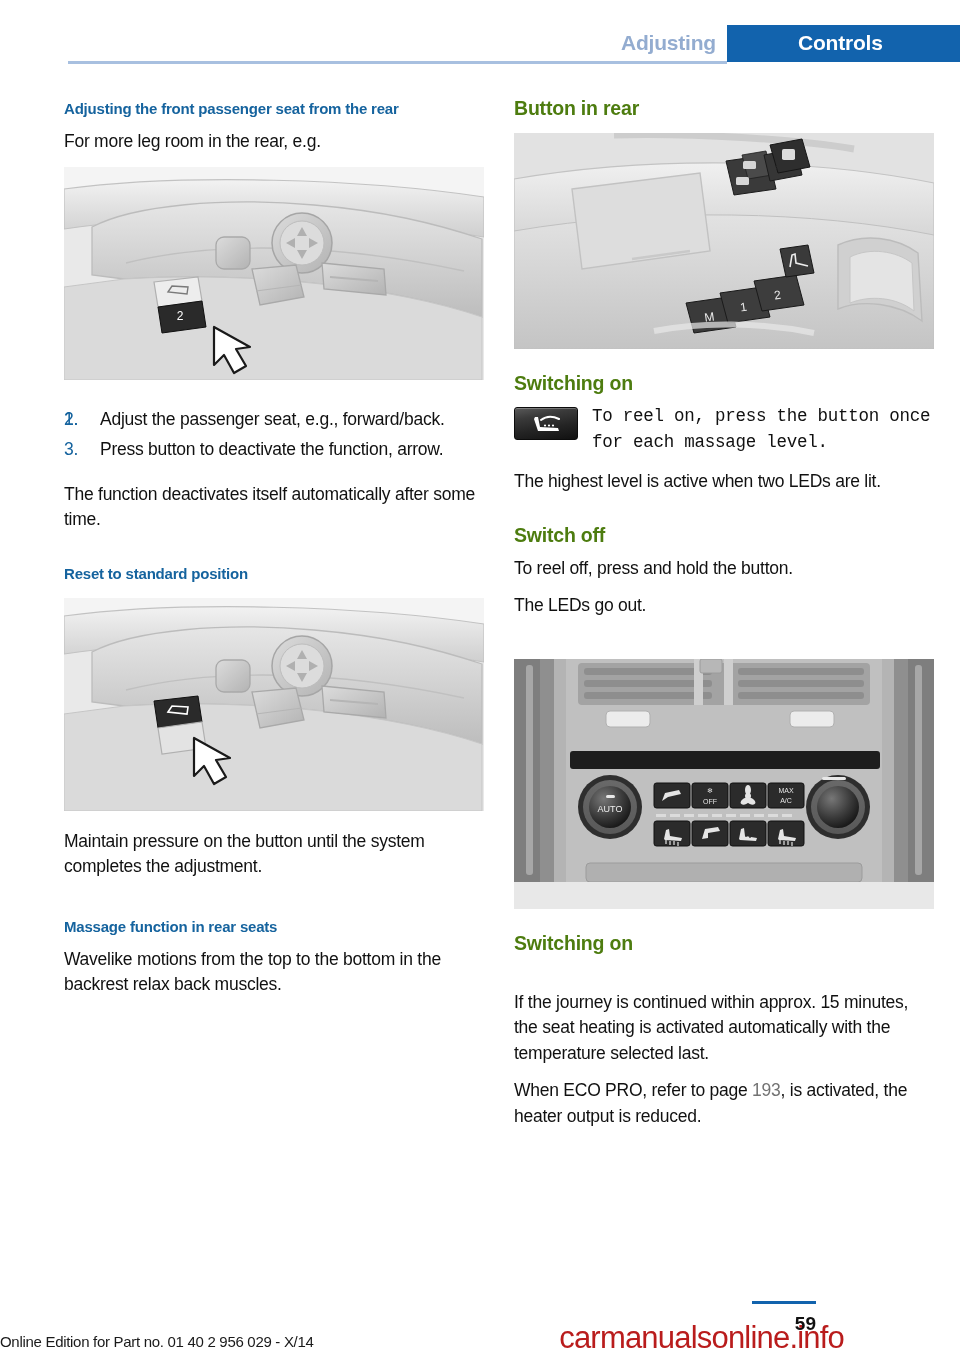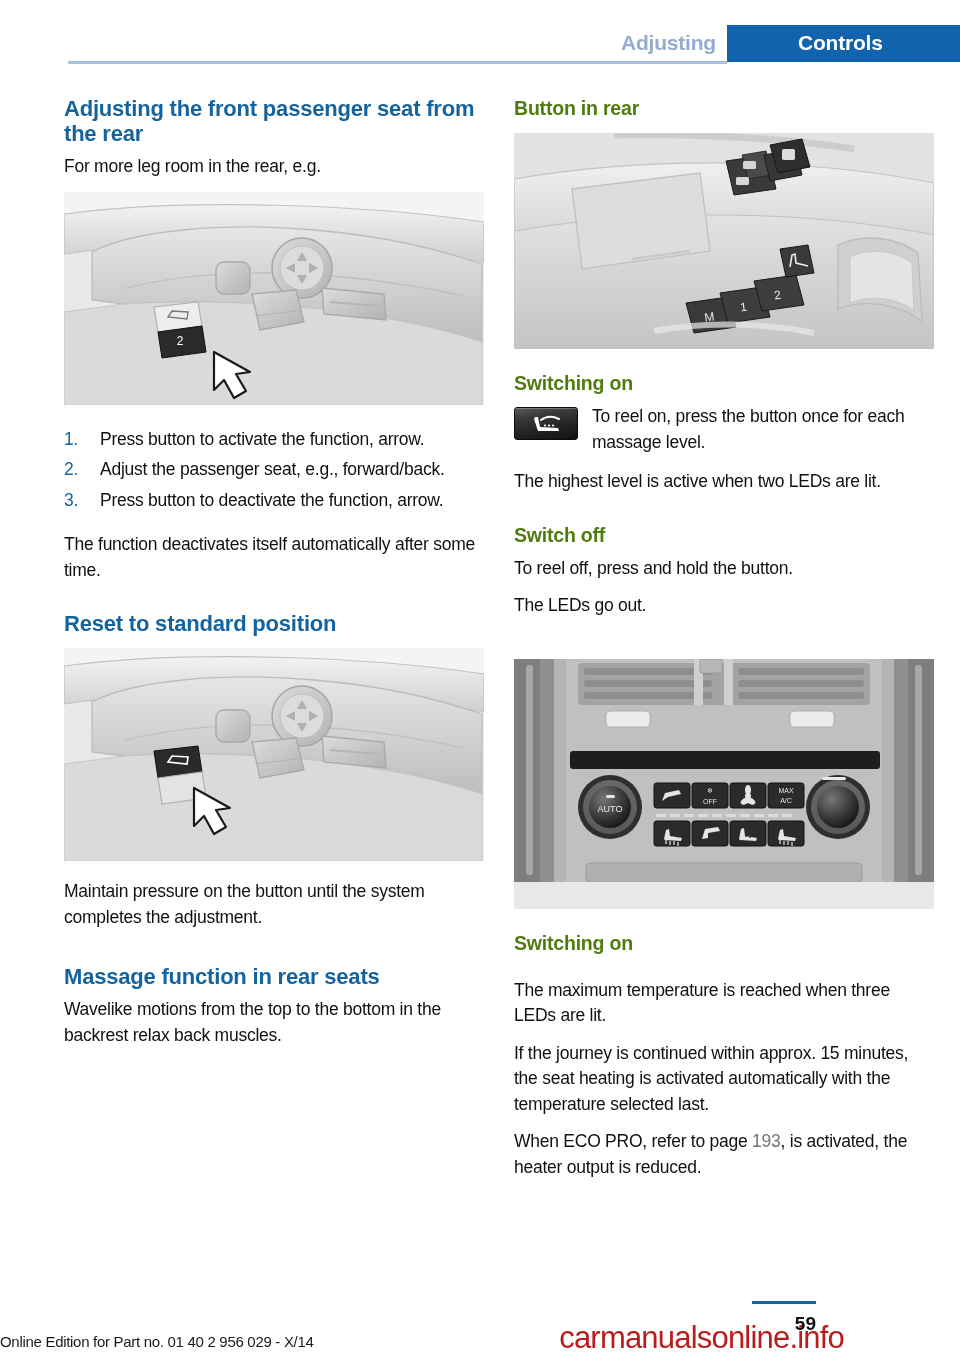--- a/index.html
+++ b/index.html
@@ -60,21 +60,21 @@
   .col {
     position: absolute;
     top: 96px;
     width: 420px;
   }
   .col-left  { left: 64px; }
   .col-right { left: 514px; }
 
   
   h2.heading {
-    font-size: 22px;
+    font-size: 15px;
     font-weight: bold;
     color: #15639E;
     line-height: 25px;
     letter-spacing: -0.2px;
   }
   h3.subheading {
     font-size: 19.5px;
     font-weight: bold;
     color: #4d7c0f;
     line-height: 25px;
@@ -120,20 +120,21 @@
     display: flex;
     align-items: flex-start;
     gap: 14px;
   }
   .icon-row .icon-text {
     flex: 1;
     font-size: 17.5px;
     color: #111111;
     line-height: 25.5px;
     letter-spacing: -0.25px;
+    font-family: Liberation Mono, monospace;
   }
   .ctrl-button {
     width: 64px;
     height: 33px;
     flex: 0 0 64px;
     border-radius: 3px;
     background: linear-gradient(170deg, #5a5a5a 0%, #3a3a3a 28%, #242424 62%, #111 100%);
     border: 1px solid #0c0c0c;
     position: relative;
     margin-top: 3px;
@@ -258,21 +259,20 @@
 
       <polygon points="150,160 150,198 160,188 170,206 182,199 172,182 186,180" fill="#ffffff" stroke="#1a1a1a" stroke-width="2.2" stroke-linejoin="round"></polygon>
     </svg>
   </div>
 
   <div class="sp-22"></div>
 
   <ol class="steps">
     <li>
       <span class="num">1.</span>
-      <span>Press button to activate the function, arrow.</span>
     </li>
     <li>
       <span class="num">2.</span>
       <span>Adjust the passenger seat, e.g., forward/back.</span>
     </li>
     <li>
       <span class="num">3.</span>
       <span>Press button to deactivate the function, arrow.</span>
     </li>
   </ol>
@@ -507,21 +507,20 @@
       <rect x="72" y="204" width="276" height="19" rx="4" fill="#b0b0b0" stroke="#9c9c9c"></rect>
     </svg>
   </div>
 
   <div class="sp-22"></div>
   <h3 class="subheading">Switching on</h3>
   <div class="sp-8"></div>
 
 
   <div class="sp-14"></div>
-  <p class="body-text">The maximum temperature is reached when three LEDs are lit.</p>
   <div class="sp-12"></div>
   <p class="body-text">If the journey is continued within approx. 15 minutes, the seat heating is activated automatically with the temperature selected last.</p>
   <div class="sp-12"></div>
   <p class="body-text"><span>When ECO PRO, refer to page </span><span class="page-link">193</span><span>, is activated, the heater output is reduced.</span></p>
 </div>
 
 <div class="footer">
   <div class="footer-rule"></div>
   <div class="footer-pageno">59</div>
   <div class="watermark">carmanualsonline.info</div>

